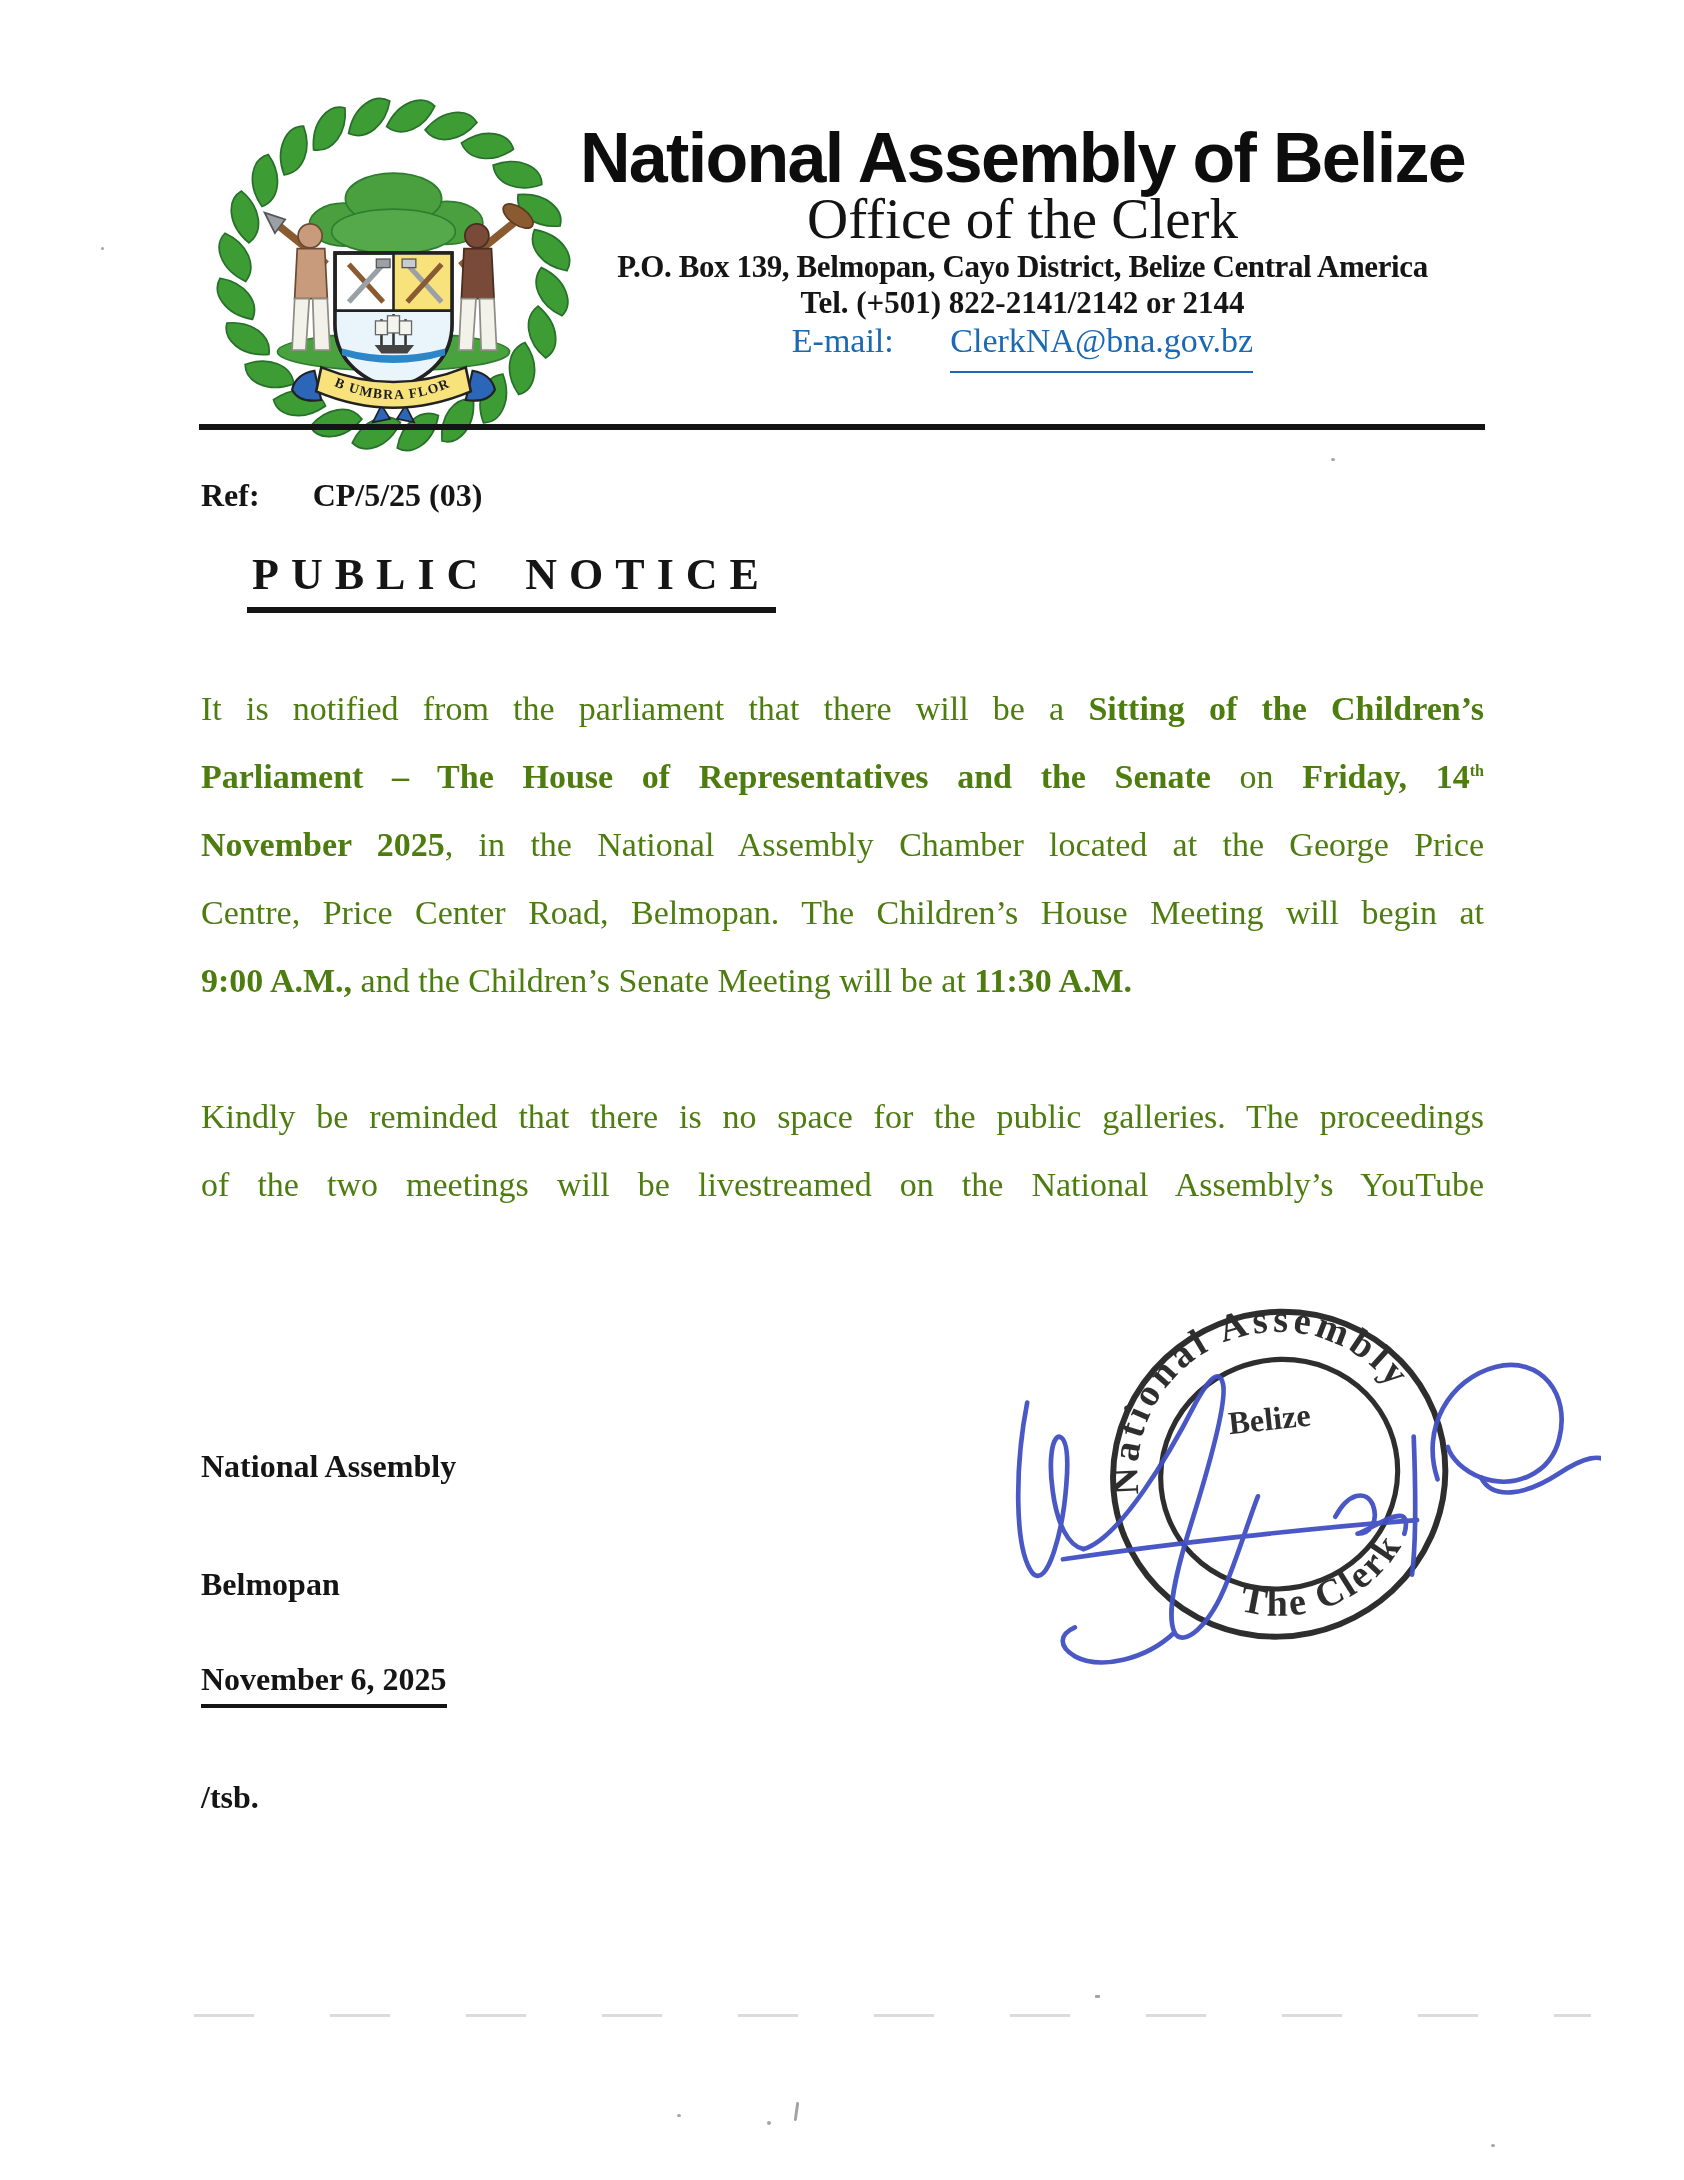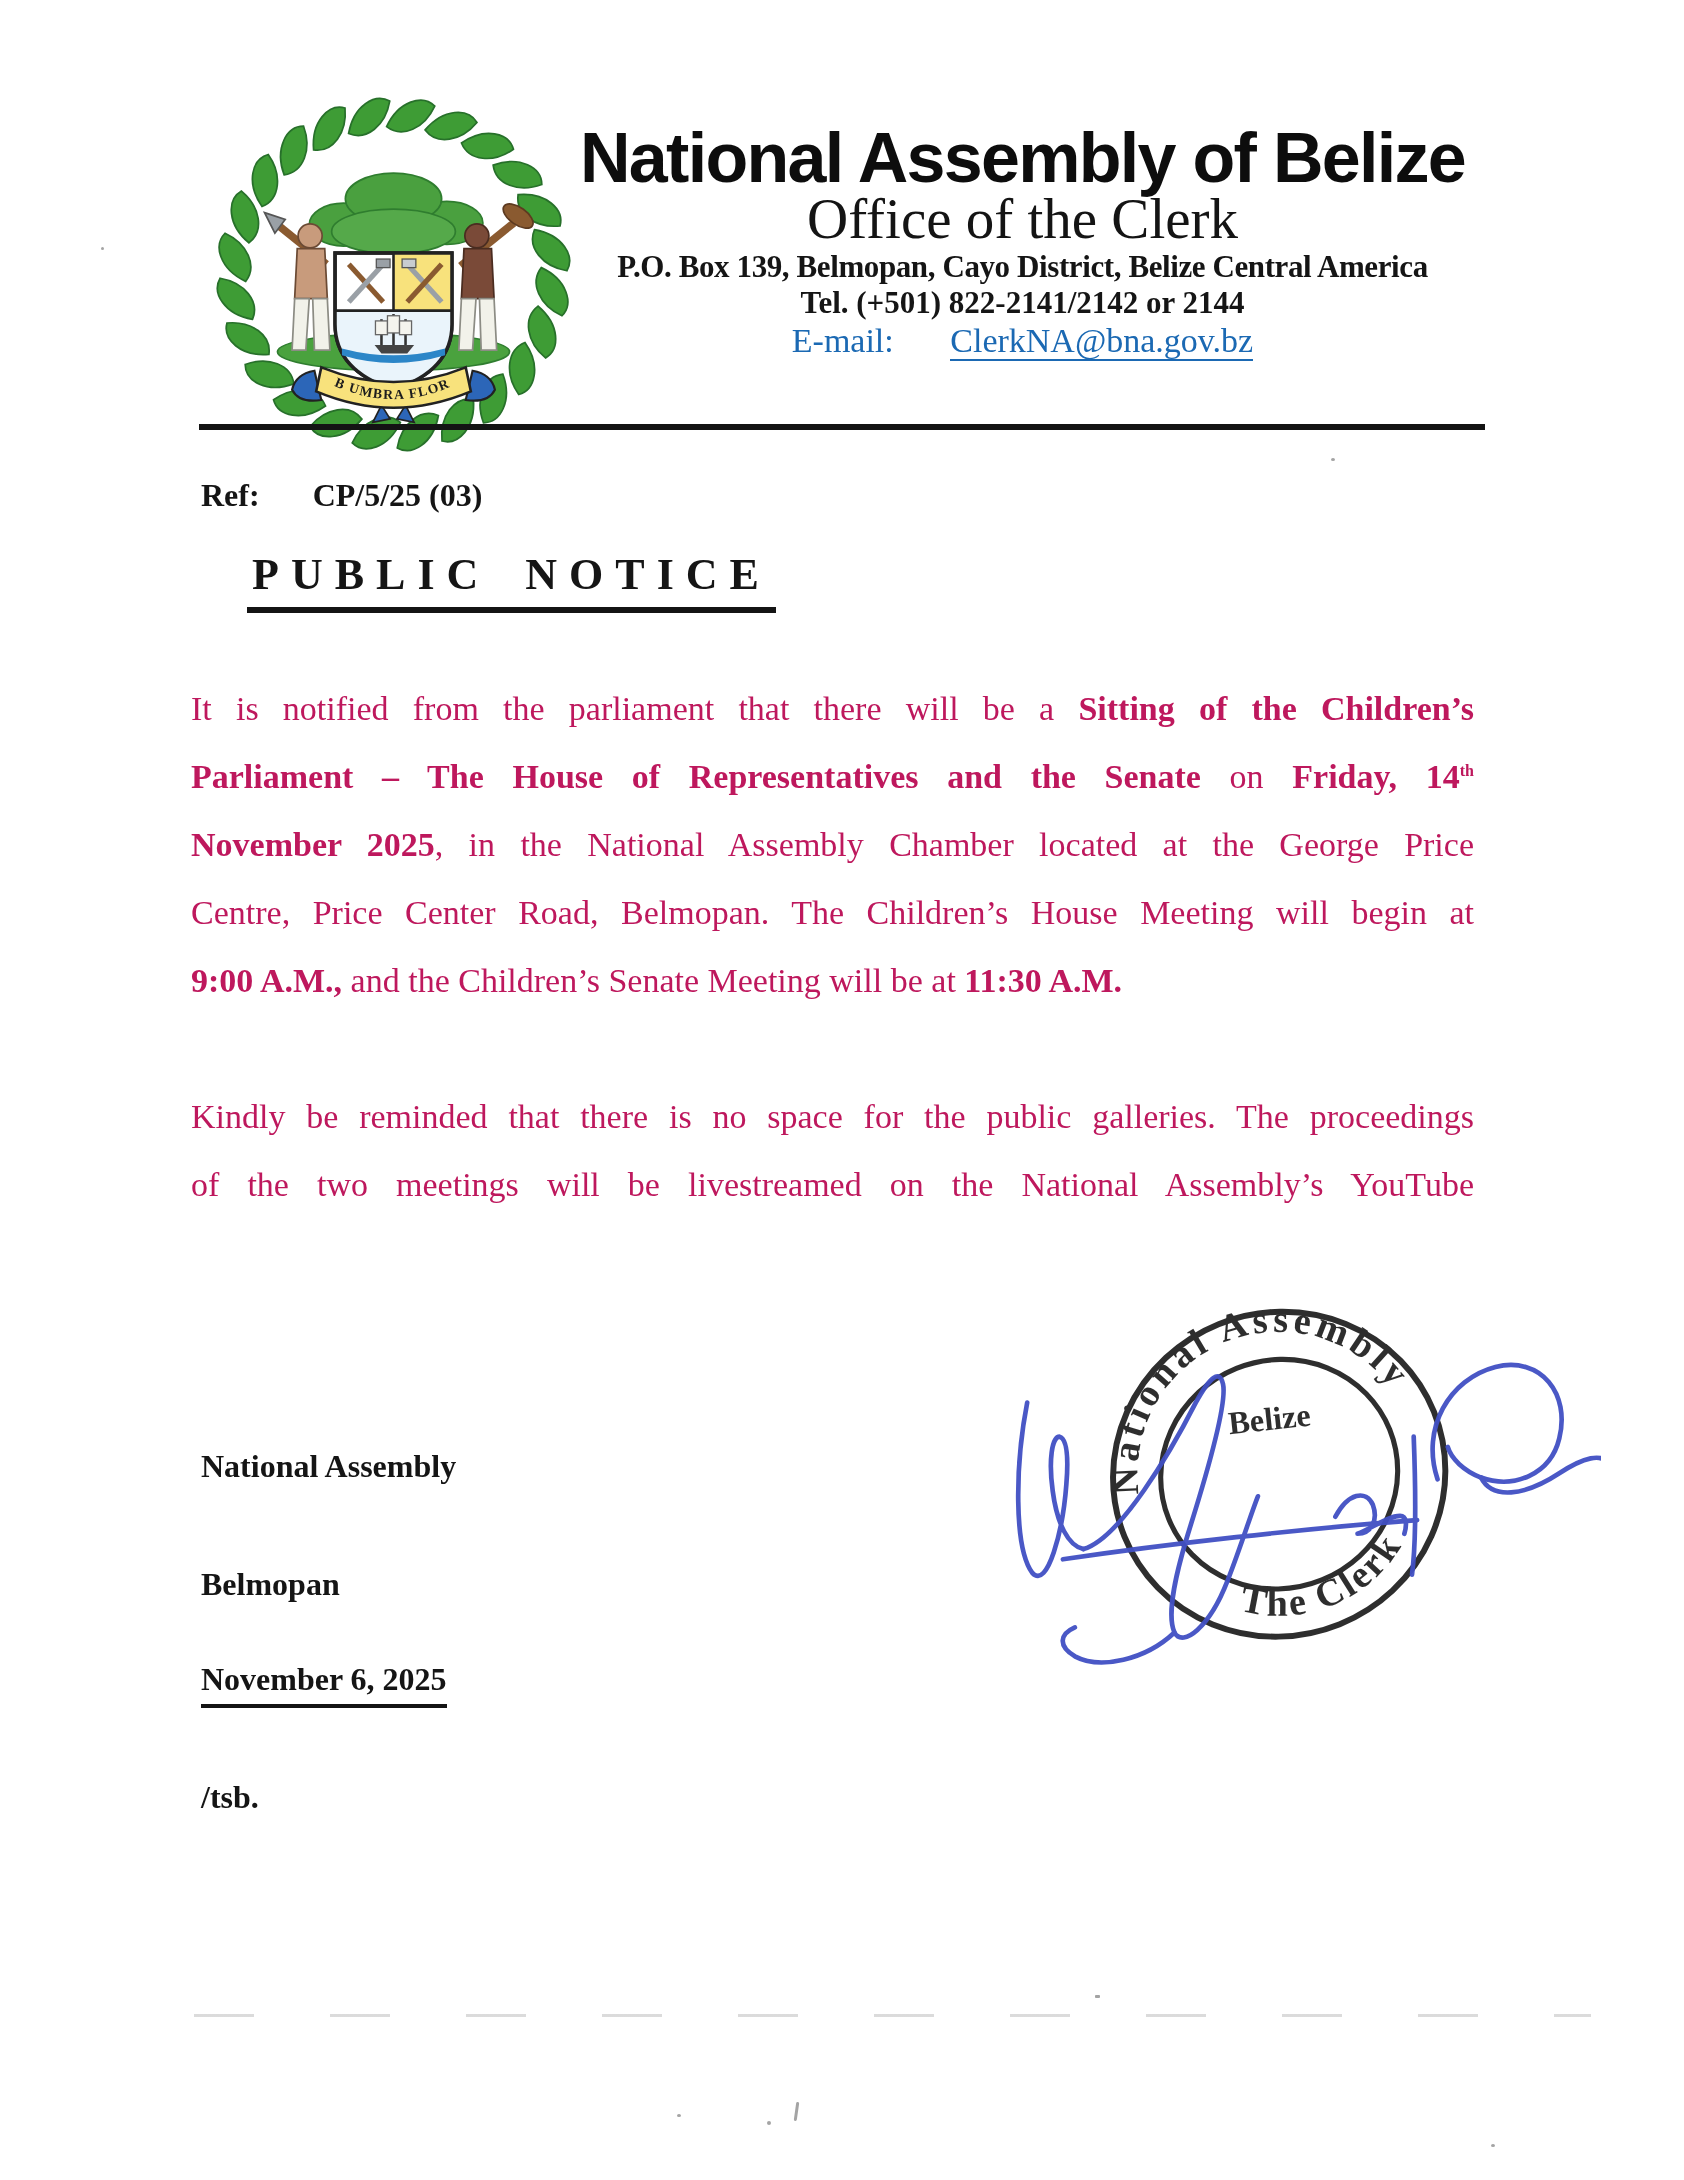--- a/index.html
+++ b/index.html
@@ -15,35 +15,35 @@
     font-size:70px; letter-spacing:-1.7px; color:#0d0d0d; white-space:nowrap;
   }
   .office-title{
     left:554px; top:186px; width:937px; text-align:center;
     font-size:57px; color:#141414; white-space:nowrap;
   }
   .hdr-line{left:554px; width:937px; text-align:center; white-space:nowrap;}
   .addr{top:249px; font-size:31px; font-weight:700; letter-spacing:-0.4px;}
   .tel{top:285px; font-size:31px; font-weight:700;}
   .email{top:322px; font-size:34px; color:#1b69b3;}
-  .email a{color:#1b69b3; text-decoration:none; border-bottom:2.6px solid #1b69b3; padding-bottom:0;margin-left:48px;}
+  .email a{color:#1b69b3; text-decoration:none; border-bottom:2.6px solid #1b69b3; padding-bottom:12px;margin-left:48px;}
   .www{top:361px; font-size:34px; font-weight:700; color:#1b69b3;}
   .rule{left:199px; top:424px; width:1286px; height:6px; background:#141414;}
   
   .ref{left:201px; top:477px; font-size:32px; font-weight:700; white-space:nowrap;}
   .ref .val{margin-left:53px;}
   .notice{
     left:247px; top:549px; width:1283px; 
   }
   .notice span{
     display:inline-block; font-size:44px; font-weight:700; letter-spacing:12px;
     word-spacing:12px; border-bottom:6px solid #141414; padding:0 5.1px 6.8px 5.1px; white-space:nowrap;
   }
   
-  .para{left:191px; width:1283px; font-size:34px; line-height:68px; color:#be185d;}
+  .para{left:201px; width:1283px; font-size:34px; line-height:68px; color:#4d7c0f;}
   .p1{top:675px;}
   .p2{top:1083px;}
   .jline{text-align:justify; text-align-last:justify;}
   .jlast{text-align:left; text-align-last:left;}
   .b{font-weight:700;}
   sup.th{font-size:16px; vertical-align:super; font-weight:700; line-height:0;}
   
   .foot{left:201px; font-size:32px; font-weight:700; white-space:nowrap;}
   .f-org{top:1448px;}
   .f-city{top:1566px;}

